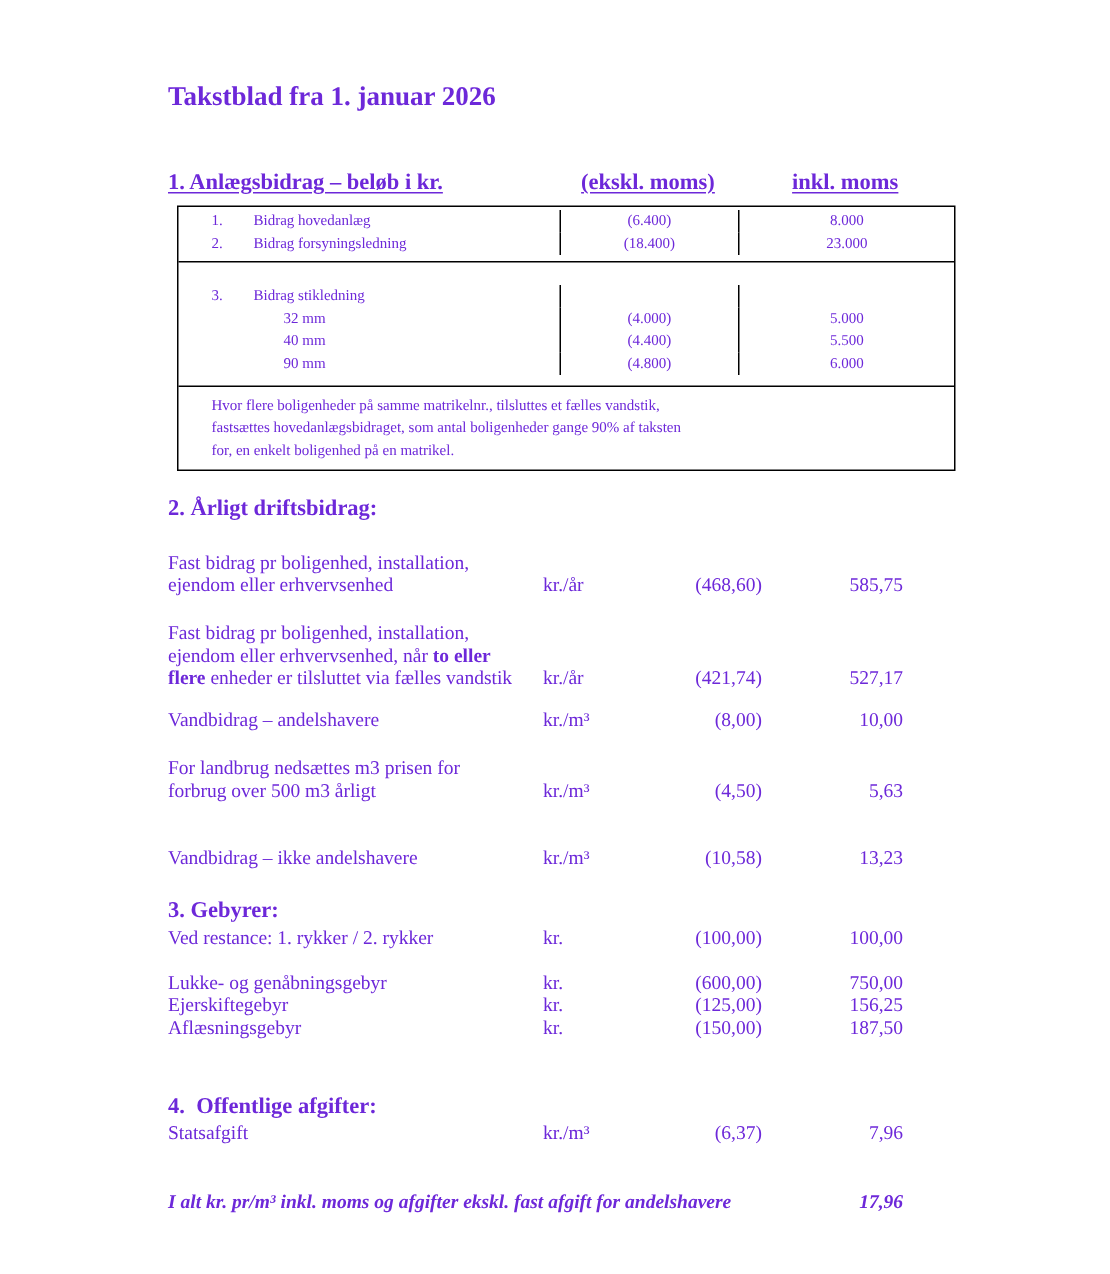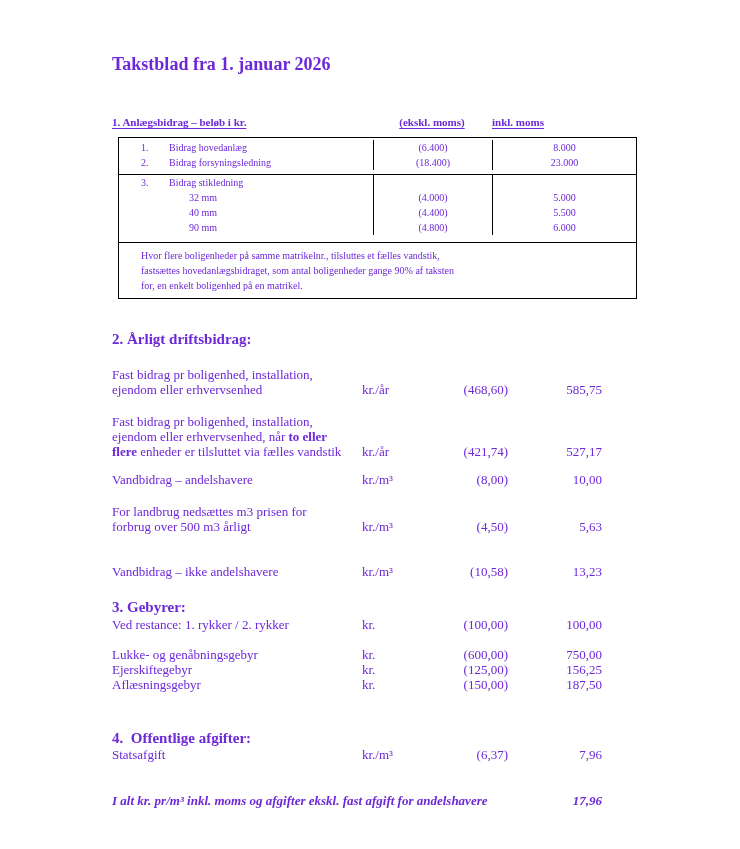--- a/index.html
+++ b/index.html
@@ -7,32 +7,32 @@
     position:relative; width:740px; height:849px; background:#ffffff;
     color:#6d28d9; font-family:"Liberation Serif","DejaVu Serif",serif;
     overflow:hidden;
   }
   .title {
     position:absolute; left:112px; top:53px;
     font-size:18px; font-weight:bold; line-height:22px;
   }
   
   .s1head { position:absolute; top:112px; left:0; width:740px; height:24px;
-            font-weight:bold; font-size:11px; line-height:20px; }
+            font-weight:bold; font-size:15px; line-height:20px; }
   .s1head .h-main { position:absolute; left:112px; text-decoration:underline; text-underline-offset:2px; }
   .s1head .h-excl { position:absolute; left:372px; width:120px; text-align:center;
                     text-decoration:underline; text-underline-offset:2px; }
-  .s1head .h-incl { position:absolute; left:492px; width:143px; 
+  .s1head .h-incl { position:absolute; left:492px; width:143px; text-align:center;
                     text-decoration:underline; text-underline-offset:2px; }
   
   .t1 { position:absolute; left:118px; top:137px; width:517px;
         border:1px solid #000; font-size:10px; line-height:15px; }
   .tg + .tg { border-top:1px solid #000; }
   .tg-pad1 { padding:2px 0 4px; }
-  .tg-pad2 { padding:0 0 7px; }
+  .tg-pad2 { padding:15px 0 7px; }
   .trow { display:grid; grid-template-columns:254px 120px 143px; }
   .trow .c2 { border-left:1px solid #000; border-right:1px solid #000; text-align:center; box-sizing:border-box; }
   .trow .c3 { text-align:center; }
   .num { display:inline-block; width:28px; margin-left:22px; }
   .sub { margin-left:70px; }
   .tnote { padding:5px 22px 5px 22px; white-space:pre-line; }
   
   .sechead { position:absolute; left:112px; font-weight:bold; font-size:15px; line-height:20px;text-align:center; }
   .frow { position:absolute; left:112px; width:490px; font-size:13px; line-height:15px; }
   .frow .lbl { white-space:pre-line; display:block; }

